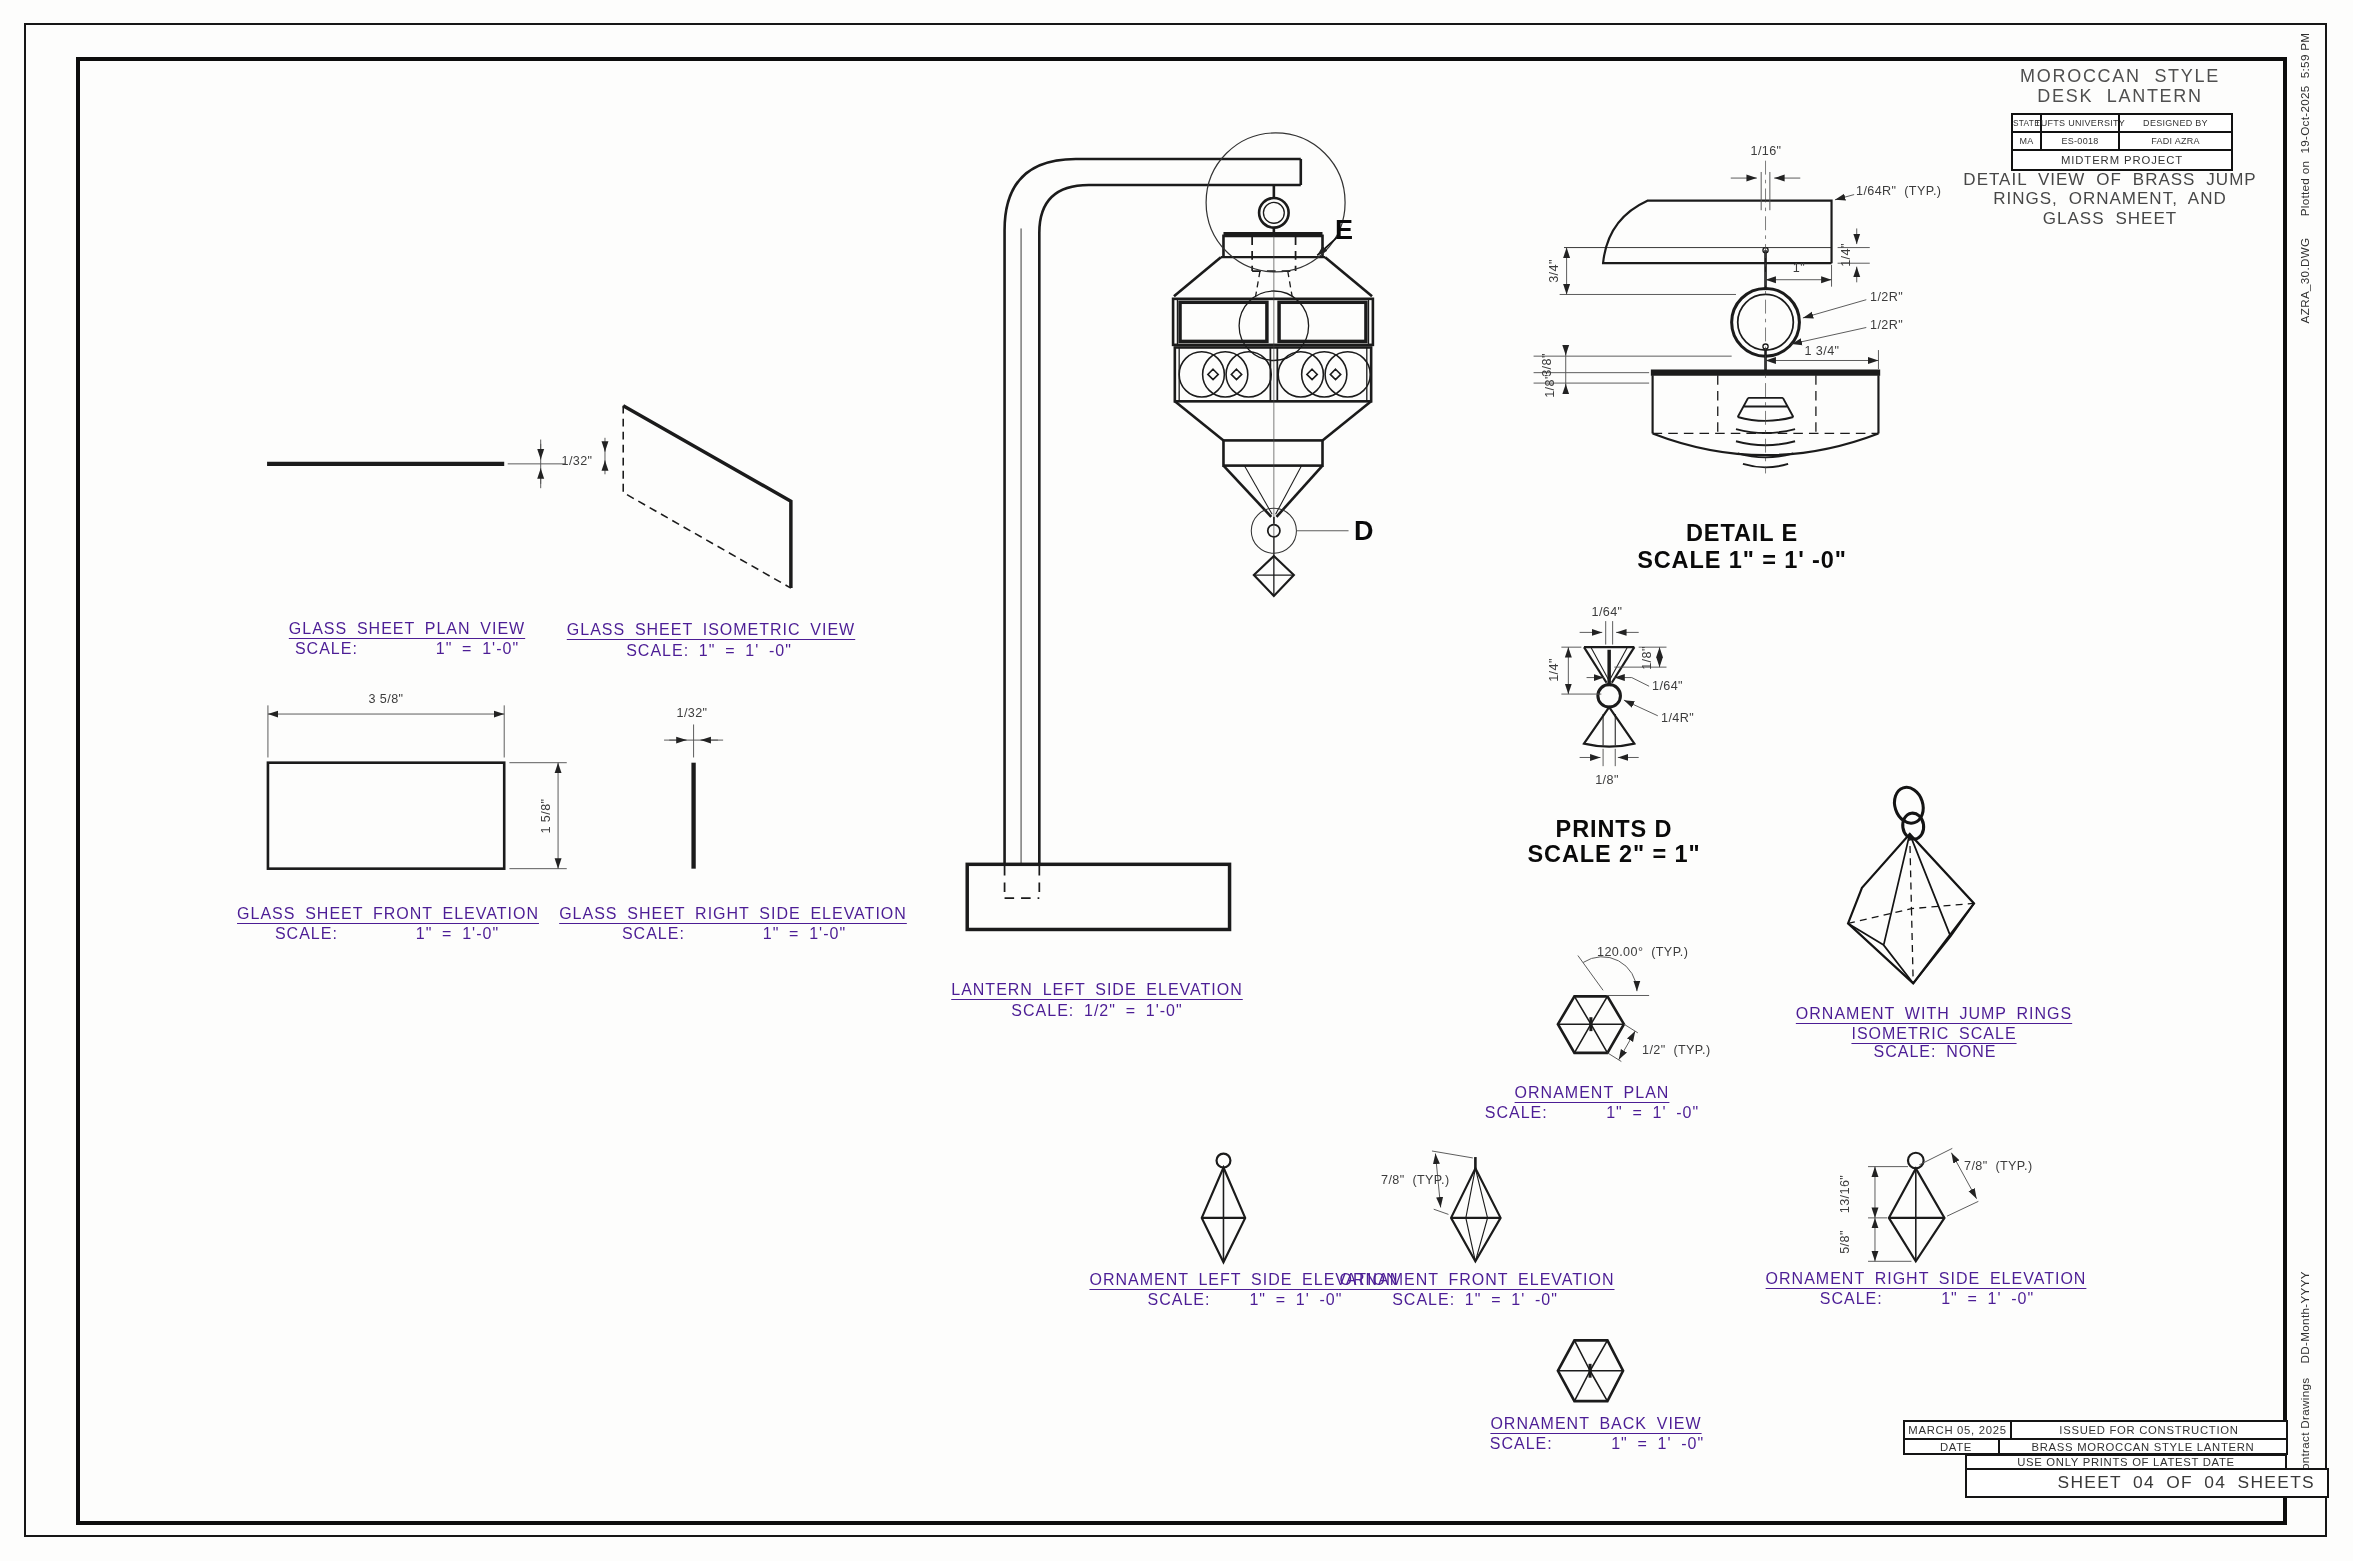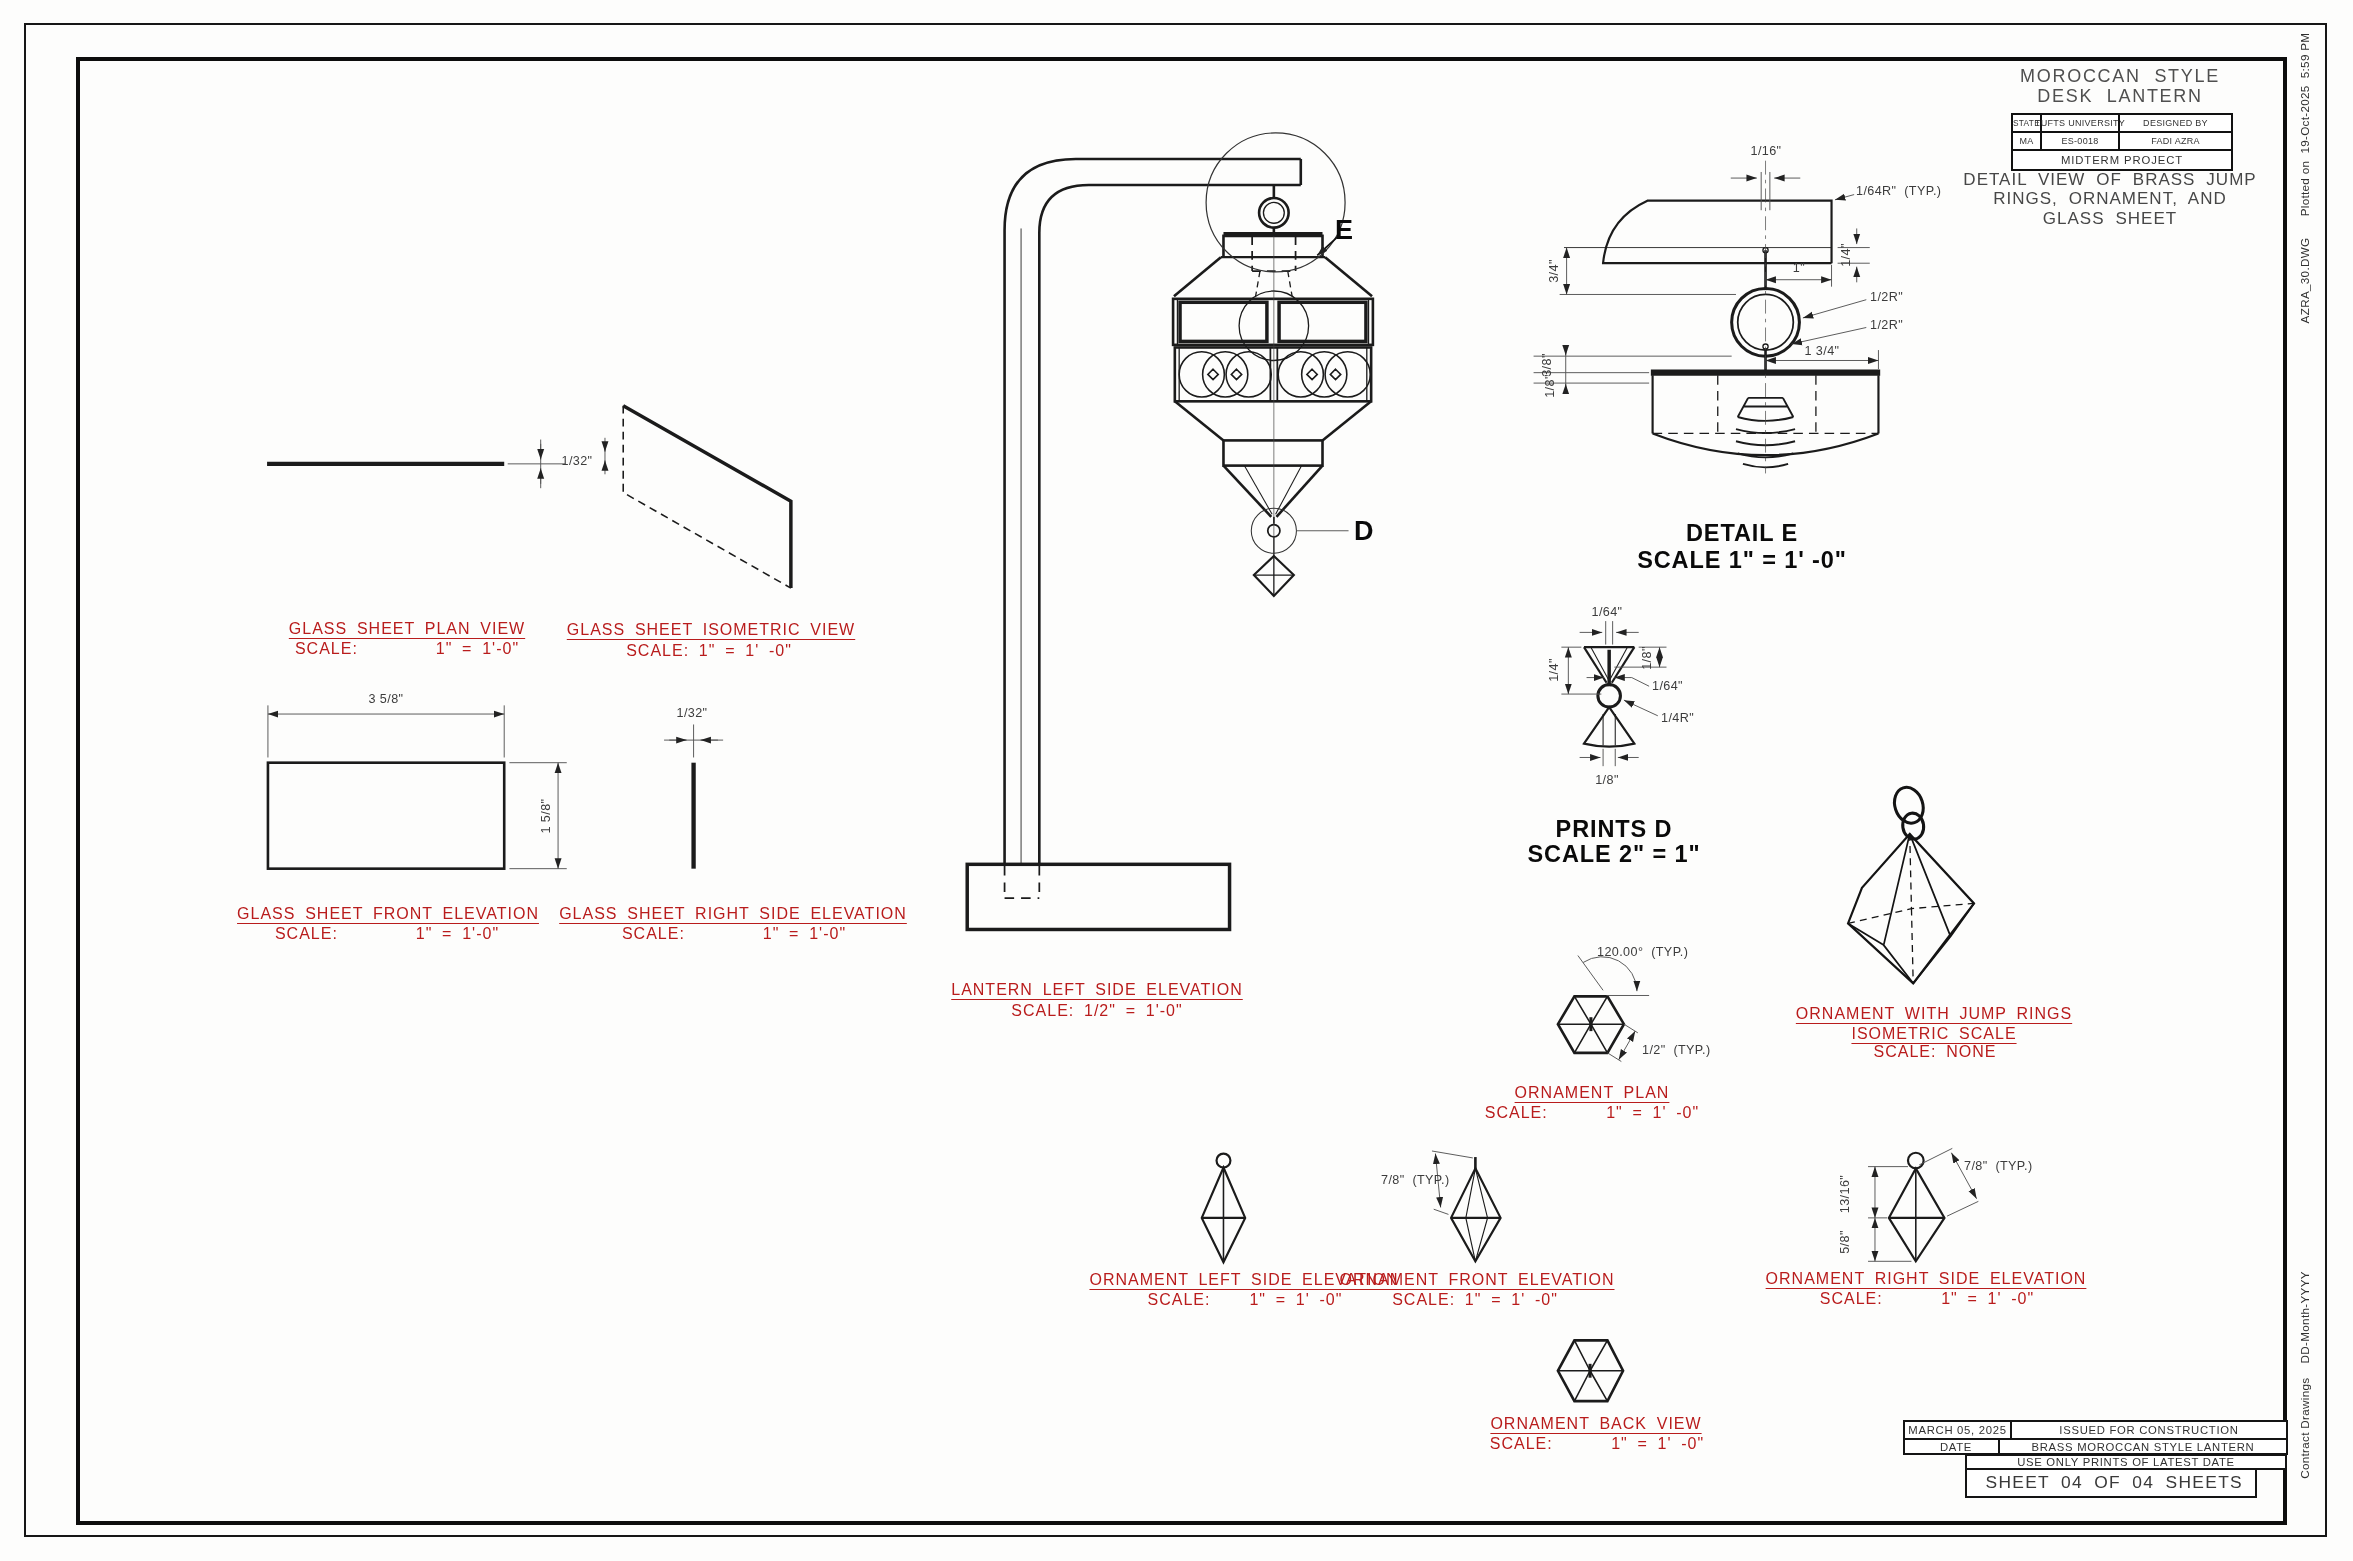--- a/index.html
+++ b/index.html
@@ -2,21 +2,21 @@
 <html style="font-size:14px"><head>
 <meta charset="utf-8">
 <style>
   *{box-sizing:border-box;}
   body{margin:0;background:#d9d9d9;}
   .sheet{position:relative;width:2354px;height:1561px;background:#fdfdfc;
          font-family:"Liberation Sans",sans-serif;overflow:hidden;}
   .border-outer{position:absolute;left:24px;top:22.6px;width:2303px;height:1514px;border:2.6px solid #161616;}
   .border-inner{position:absolute;left:76px;top:57px;width:2211px;height:1468px;border:4.3px solid #0d0d0d;}
   svg.lines{position:absolute;left:0;top:0;}
-  .lbl{position:absolute;transform:translateX(-50%);color:#b91c1c;font-size:16px;
+  .lbl{position:absolute;transform:translateX(-50%);color:#4c1d95;font-size:16px;
        letter-spacing:1px;word-spacing:4.3px;white-space:pre;line-height:19px;}
   .lbl.u{text-decoration:underline;text-underline-offset:4.3px;text-decoration-thickness:1.3px;}
   .dim{position:absolute;transform:translateX(-50%);color:#3c3c3c;font-size:12.6px;
        letter-spacing:0.4px;white-space:pre;}
   .dim.v{transform:translate(-50%,-50%) rotate(-90deg);}
   .dim.l{transform:none;}
   .detail-title{position:absolute;transform:translateX(-50%);font-weight:700;color:#0a0a0a;
        font-size:23.5px;letter-spacing:0.9px;white-space:pre;text-align:right;}
   .tag{position:absolute;font-weight:700;font-size:27px;color:#0a0a0a;}
   .vnote{position:absolute;color:#2f2f2f;font-size:11.7px;letter-spacing:0.3px;white-space:pre;
@@ -333,21 +333,21 @@
 
   <div class="rev" style="left:1903px;top:1420px;width:385px;height:20px;">
     <div class="c" style="width:107px;">MARCH 05, 2025</div>
     <div class="c">ISSUED FOR CONSTRUCTION</div>
   </div>
   <div class="rev" style="left:1903px;top:1438px;width:385px;height:17.4px;">
     <div class="c" style="width:86px;margin-left:9px;">DATE</div>
     <div class="c">BRASS MOROCCAN STYLE LANTERN</div>
   </div>
   <div class="rev single" style="left:1965px;top:1454px;width:322px;height:15.6px;">USE ONLY PRINTS OF LATEST DATE</div>
-  <div class="rev sheetrow" style="left:1965px;top:1468px;width:292px;height:29.5px;">SHEET 04 OF 04 SHEETS</div>
+  <div class="rev sheetrow" style="left:1965px;top:1468px;width:364px;height:29.5px;">SHEET 04 OF 04 SHEETS</div>
 
   <div class="lbl u" style="left:407px;top:619px;">GLASS SHEET PLAN VIEW</div>
   <div class="lbl" style="left:407px;top:639px;">SCALE:        1" = 1'-0"</div>
   <div class="lbl u" style="left:711px;top:620px;">GLASS SHEET ISOMETRIC VIEW</div>
   <div class="lbl" style="left:709px;top:641px;">SCALE: 1" = 1' -0"</div>
   <div class="lbl u" style="left:388px;top:904px;">GLASS SHEET FRONT ELEVATION</div>
   <div class="lbl" style="left:387px;top:924px;">SCALE:        1" = 1'-0"</div>
   <div class="lbl u" style="left:733px;top:904px;">GLASS SHEET RIGHT SIDE ELEVATION</div>
   <div class="lbl" style="left:734px;top:924px;">SCALE:        1" = 1'-0"</div>
   <div class="lbl u" style="left:1097px;top:980px;">LANTERN LEFT SIDE ELEVATION</div>

